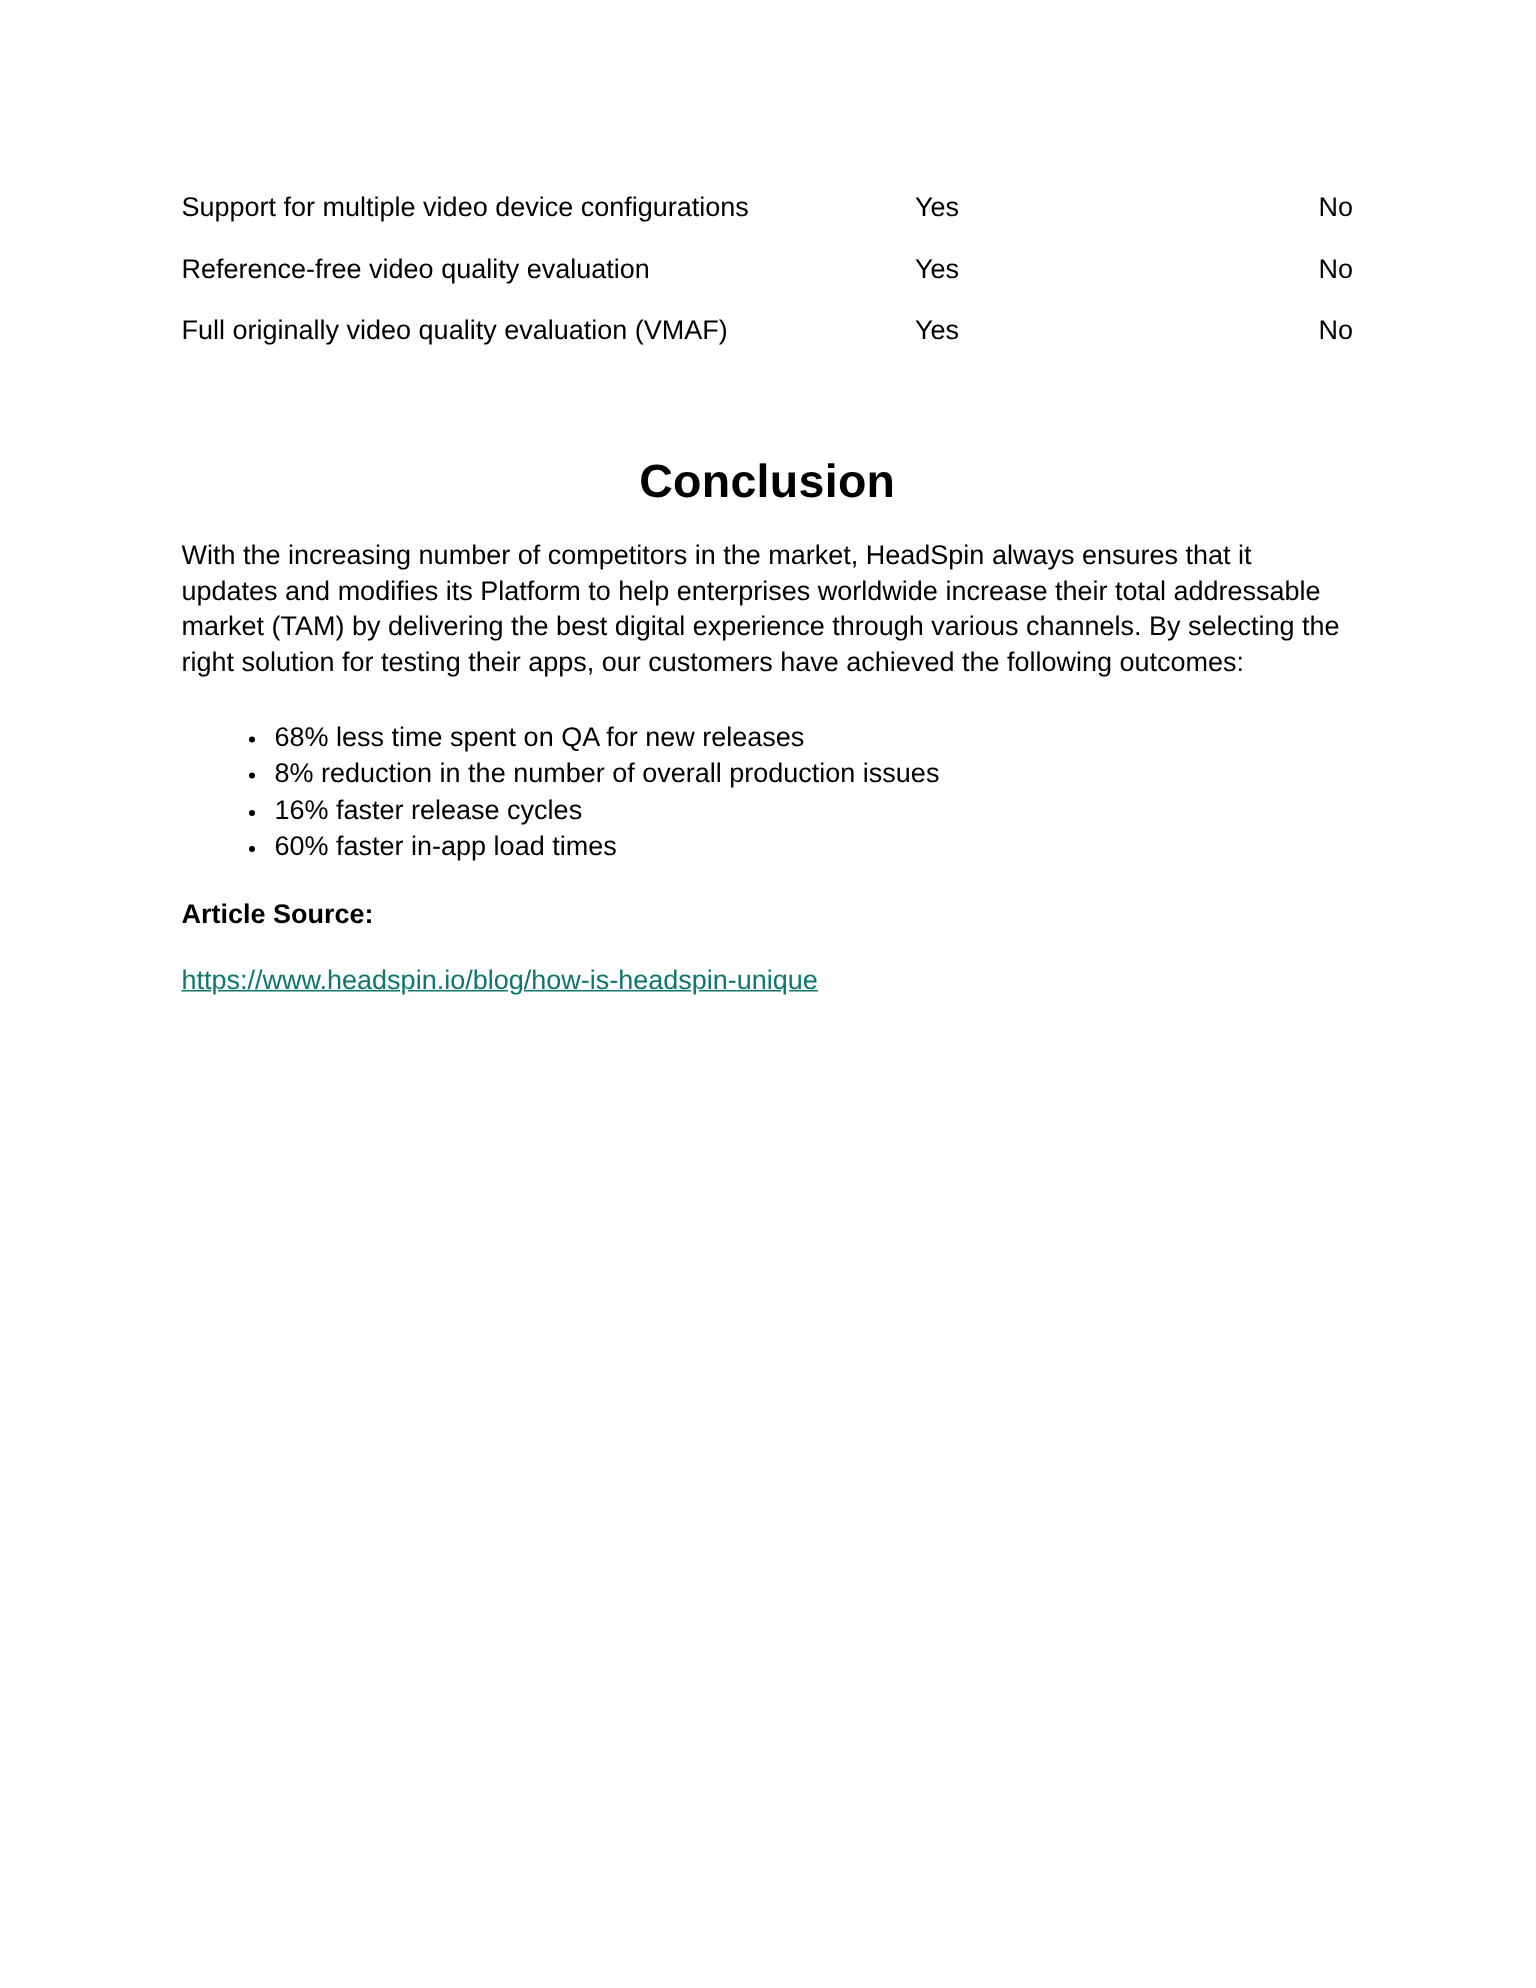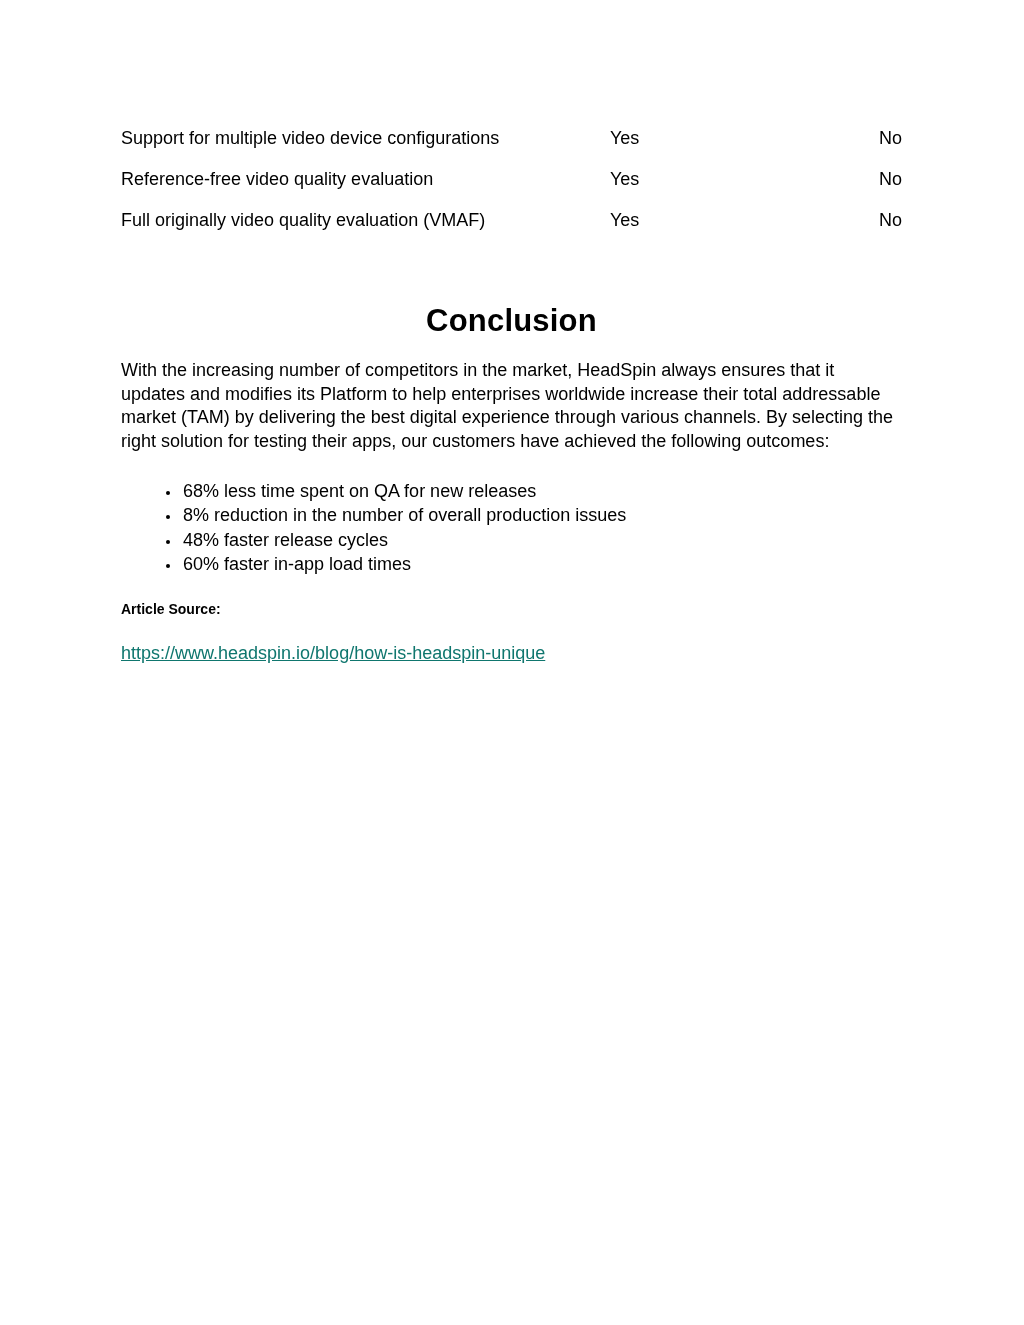--- a/index.html
+++ b/index.html
@@ -65,21 +65,21 @@
   ul.outcomes li {
     font-size: 18px;
     line-height: 24.4px;
     padding-left: 2px;
   }
   ul.outcomes li::marker {
     font-size: 14px;
   }
 
   p.source-label {
-    font-size: 14px;
+    font-size: 18px;
     line-height: 23px;
     font-weight: bold;
     margin: 21px 0 0 0;
   }
   p.published-note {
     font-size: 18px;
     line-height: 23px;
     margin: 22px 0 0 0;
   }
   p.link-par {
@@ -118,21 +118,21 @@
     </tbody>
   </table>
 
   <h1 class="conclusion">Conclusion</h1>
 
   <p class="body-par">With the increasing number of competitors in the market, HeadSpin always ensures that it updates and modifies its Platform to help enterprises worldwide increase their total addressable market (TAM) by delivering the best digital experience through various channels. By selecting the right solution for testing their apps, our customers have achieved the following outcomes:</p>
 
   <ul class="outcomes">
     <li>68% less time spent on QA for new releases</li>
     <li>8% reduction in the number of overall production issues</li>
-    <li>48% faster release cycles</li>
+    <li>16% faster release cycles</li>
     <li>60% faster in-app load times</li>
   </ul>
 
   <p class="source-label">Article Source:</p>
 
 
   <p class="link-par">
     <a class="article-link" href="#">https://www.headspin.io/blog/how-is-headspin-unique</a>
   </p>
 

